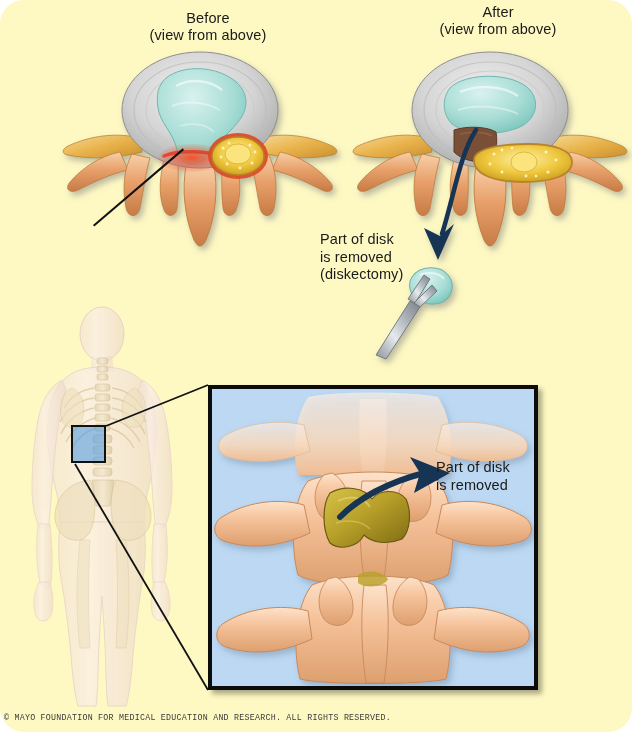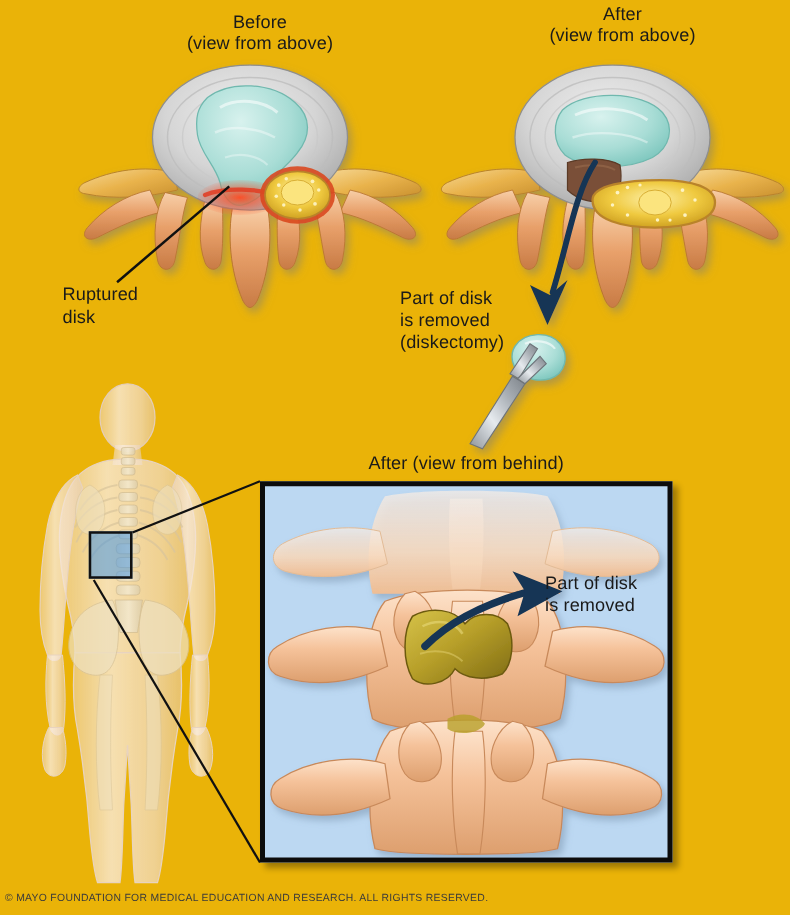--- a/index.html
+++ b/index.html
@@ -9,22 +9,23 @@
     background: #ffffff;
   }
   body {
     font-family: "Liberation Sans", sans-serif;
     -webkit-font-smoothing: antialiased;
   }
   #figure {
     position: relative;
     width: 632px;
     height: 732px;
-    background: #eab308;
+    background: #fef9c3;
     overflow: hidden;
+    border-radius: 24px;
   }
 
   
   .caption {
     position: absolute;
     text-align: center;
     color: #1a1a1a;
     font-size: 14.5px;
     line-height: 17px;
     white-space: pre-line;
@@ -38,21 +39,21 @@
     white-space: pre-line;
     letter-spacing: .1px;
   }
   .copyright {
     position: absolute;
     left: 4px;
     top: 713px;
     font-size: 8.3px;
     color: #3b3b3b;
     letter-spacing: .25px;
-    font-family: Liberation Sans, sans-serif;
+    font-family: Liberation Mono, monospace;
   }
 
   
   .leader {
     position: absolute;
     background: #111;
     transform-origin: 0 0;
     height: 1.6px;
   }
 
@@ -167,22 +168,20 @@
         <circle cx="192" cy="115" r="1.5"></circle>
           <circle cx="180" cy="120" r="1.4"></circle>
         <circle cx="167" cy="116" r="1.4"></circle>
           <circle cx="161" cy="109" r="1.4"></circle>
       </g>
     </g>
   </svg>
 
   <div class="leader" style="left:93px; top:225px; width:118px; transform: rotate(-40.5deg);"></div>
 
-  <div class="annot" style="left:50px; top:228px; width:110px;">Ruptured
-disk</div>
 
   <div class="caption" style="left:408px; top:4px; width:180px;">After
 (view from above)</div>
 
   <svg class="art" style="left:350px; top:48px;" width="280" height="200" viewBox="0 0 280 200">
     <g filter="url(#softshadow)">
       <path d="M80 90 C55 84 30 88 8 98 C2 101 1 106 8 107 C32 112 58 110 82 104 Z" fill="url(#wingG)" stroke="#b9832a" stroke-width=".8"></path>
       <path d="M200 90 C225 84 250 88 272 98 C278 101 279 106 272 107 C248 112 222 110 198 104 Z" fill="url(#wingG)" stroke="#b9832a" stroke-width=".8"></path>
 
       <path d="M60 104 C40 108 22 120 10 134 C4 141 10 146 18 142 C34 134 50 126 68 122 Z" fill="url(#boneG)" stroke="#b9762f" stroke-width=".7"></path>
@@ -345,21 +344,20 @@
     </g>
   </svg>
 
   <div id="spine-highlight"></div>
 
   <svg class="art" style="left:0px; top:0px;" width="632" height="732" viewBox="0 0 632 732">
     <line x1="106" y1="426" x2="208" y2="385" stroke="#111" stroke-width="1.8"></line>
     <line x1="75" y1="464" x2="208" y2="690" stroke="#111" stroke-width="1.8"></line>
   </svg>
 
-  <div class="caption" style="left:233px; top:363px; width:280px;">After (view from behind)</div>
 
   <div id="inset-frame">
     <svg class="art" style="left:0px; top:0px;" width="322" height="297" viewBox="0 0 322 297">
       <defs>
         <linearGradient id="vbone" x1="0" y1="0" x2="0" y2="1">
           <stop offset="0%" stop-color="#fde2ca"></stop>
           <stop offset="40%" stop-color="#f5c29a"></stop>
           <stop offset="100%" stop-color="#dd9f6e"></stop>
         </linearGradient>
         <linearGradient id="vboneTop" x1="0" y1="0" x2="0" y2="1">

